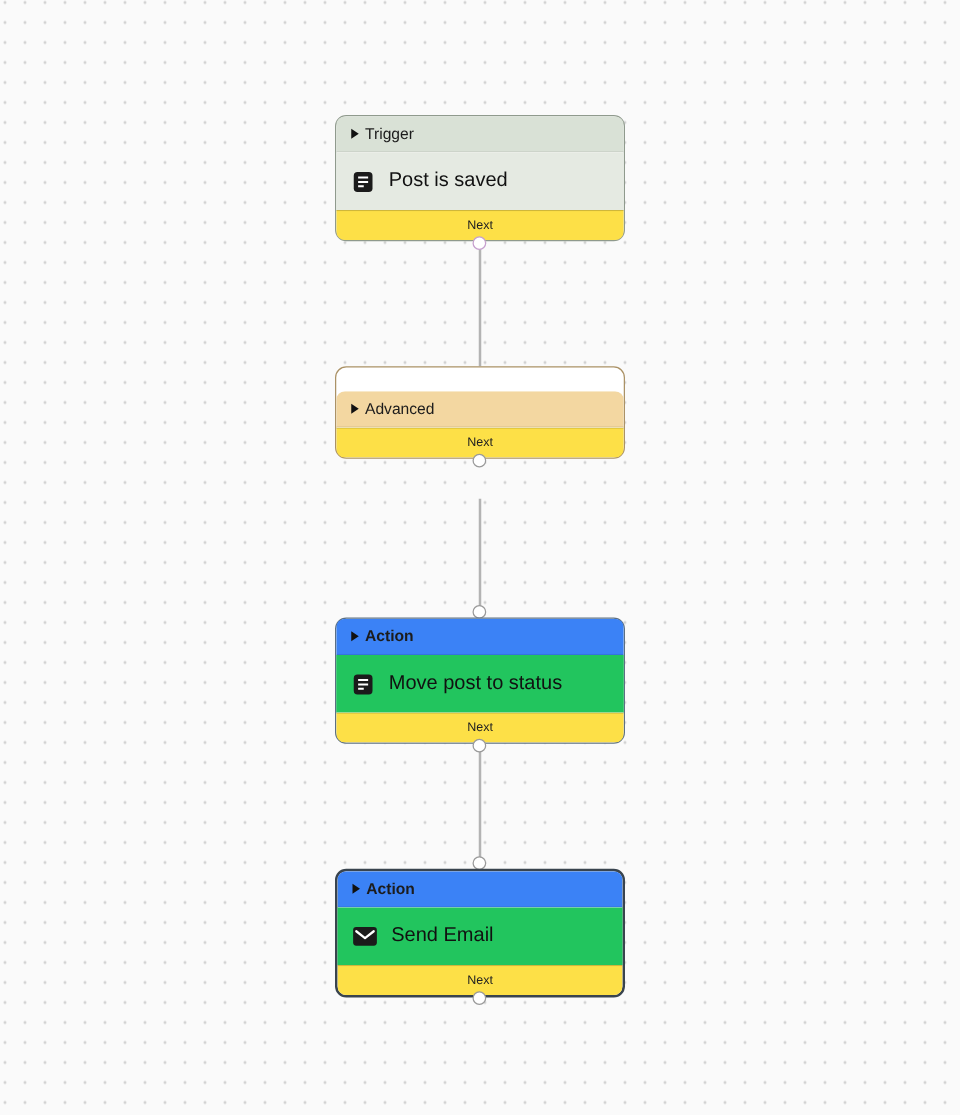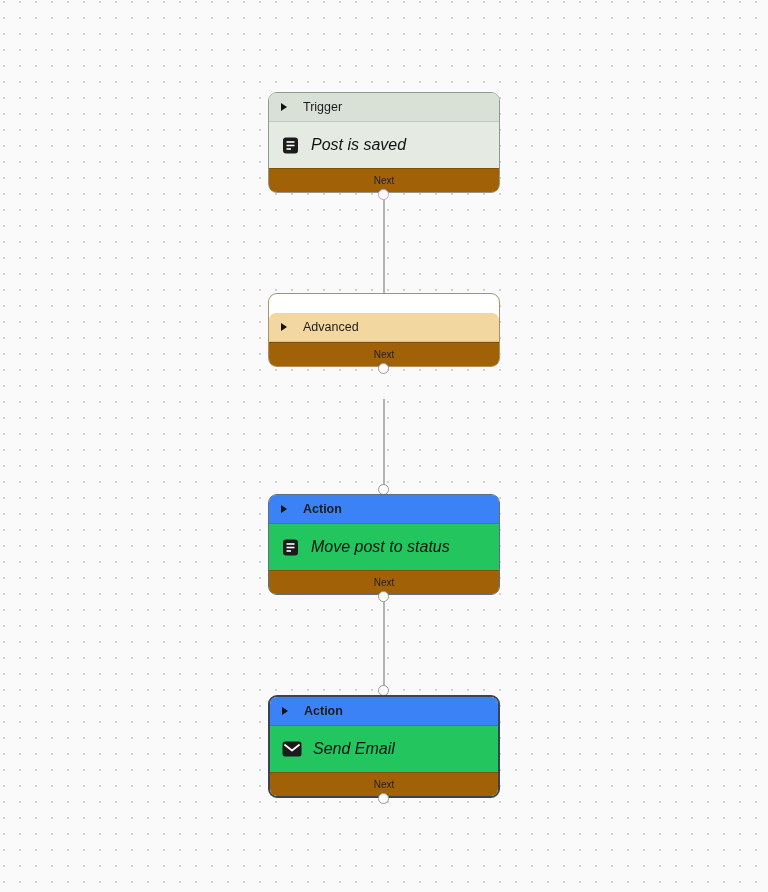--- a/index.html
+++ b/index.html
@@ -24,42 +24,41 @@
     left: 268px;
     width: 232px;
     border-radius: 9px;
     box-sizing: border-box;
     z-index: 3;
     background: #ffffff;
   }
   .node-header {
     display: flex;
     align-items: center;
-    gap: 16px;
+    gap: 5px;
     height: 28px;
     padding: 0 12px;
     border-radius: 7px 7px 0 0;
     font-size: 12.5px;
     color: #1c1c1c;
     border-bottom: 1px solid rgba(0,0,0,0.10);
     cursor: pointer;
   }
   .node-body {
     display: flex;
     align-items: center;
     gap: 11px;
     height: 46px;
     padding: 0 12px;
     font-size: 16px;
     color: #111111;
-    font-style: italic;
   }
   .node-footer {
     height: 23px;
-    background: #a16207;
+    background: #fde047;
     border-top: 1px solid rgba(0,0,0,0.18);
     border-radius: 0 0 7px 7px;
     display: flex;
     align-items: center;
     justify-content: center;
     font-size: 10px;
     color: #222222;
   }
   .node-trigger { border: 1.5px solid #8f9a8d; }
   .node-trigger .node-header { background: #d9e1d6; }

